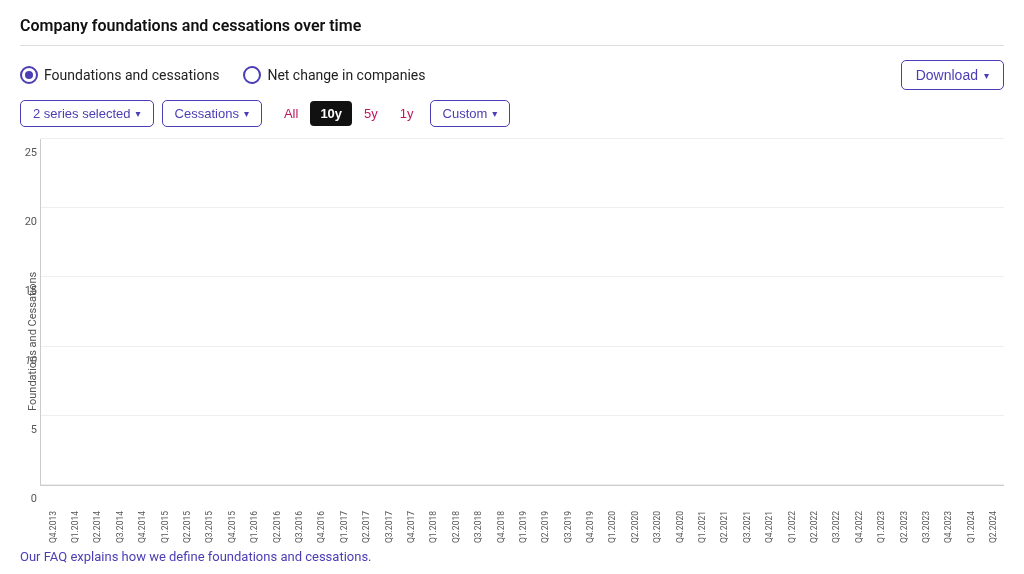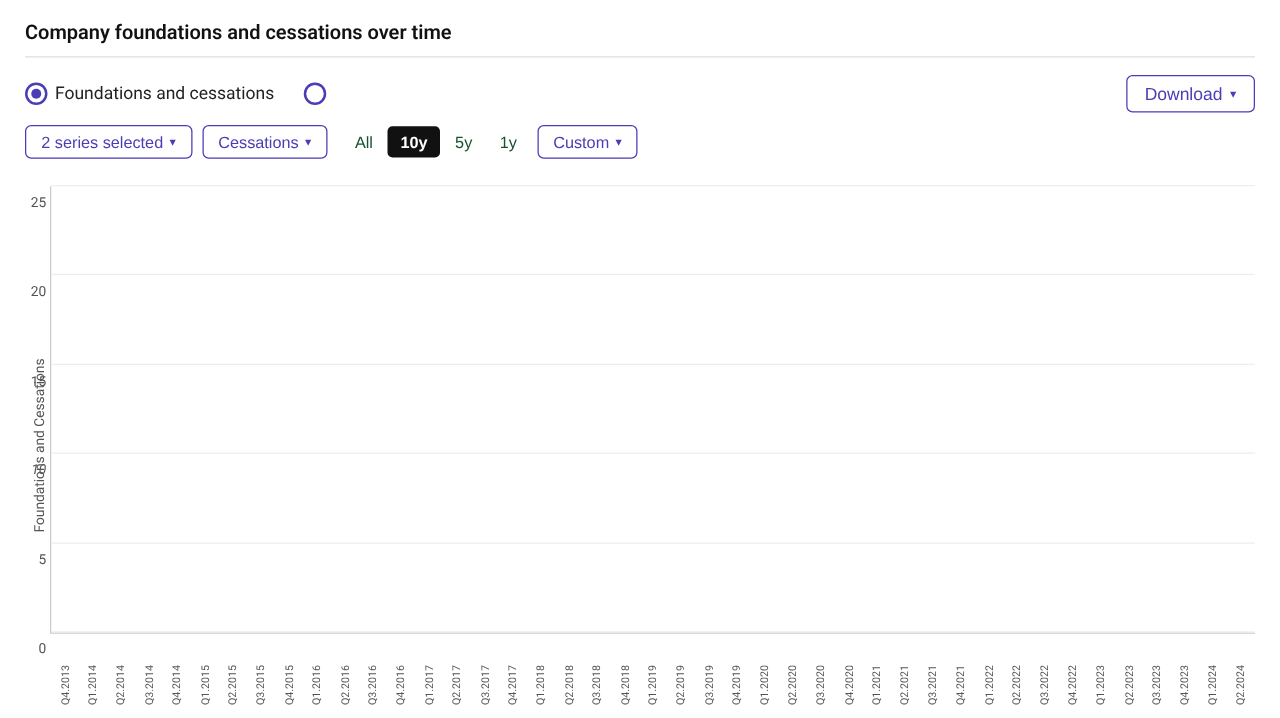--- a/index.html
+++ b/index.html
@@ -67,21 +67,21 @@
       border-radius: 5px;
       font-size: 14px;
       cursor: pointer;
       display: flex;
       align-items: center;
       gap: 6px;
     }
     .controls-row {
       display: flex;
       gap: 8px;
-      margin-bottom: 18px;
+      margin-bottom: 8px;
     }
     .dropdown-btn {
       border: 1.5px solid #4a3db5;
       color: #4a3db5;
       background: #fff;
       padding: 5px 12px;
       border-radius: 5px;
       font-size: 13px;
       cursor: pointer;
       display: flex;
@@ -94,21 +94,21 @@
       align-items: center;
       gap: 2px;
       margin-left: 4px;
     }
     .time-btn {
       padding: 5px 10px;
       border-radius: 4px;
       border: none;
       background: none;
       font-size: 13px;
-      color: #14532d;
+      color: #be185d;
       cursor: pointer;
     }
     .time-btn.active {
       background: #111;
       color: #fff;
       font-weight: 600;
     }
     .chart-area {
       flex: 1;
       display: flex;
@@ -218,20 +218,21 @@
 <div class="container">
   <div class="title">Company foundations and cessations over time</div>
 
   <div class="radio-row">
     <div class="radio-item">
       <div class="radio-circle checked"></div>
       <span>Foundations and cessations</span>
     </div>
     <div class="radio-item">
       <div class="radio-circle"></div>
+      <span>Net change in companies</span>
     </div>
     <button class="download-btn">
       <span>Download</span>
       <span class="chevron">▾</span>
     </button>
   </div>
 
   <div class="controls-row">
     <button class="dropdown-btn">
       <span>2 series selected</span>
@@ -558,13 +559,14 @@
           <div class="x-label-group">
             <div class="x-label">Q1.2024</div>
           </div>
           <div class="x-label-group">
             <div class="x-label">Q2.2024</div>
           </div>
         </div>
     </div>
   </div>
 
+  <a class="faq-link" href="#">Our FAQ explains how we define foundations and cessations.</a>
 </div>
 
 </body></html>

